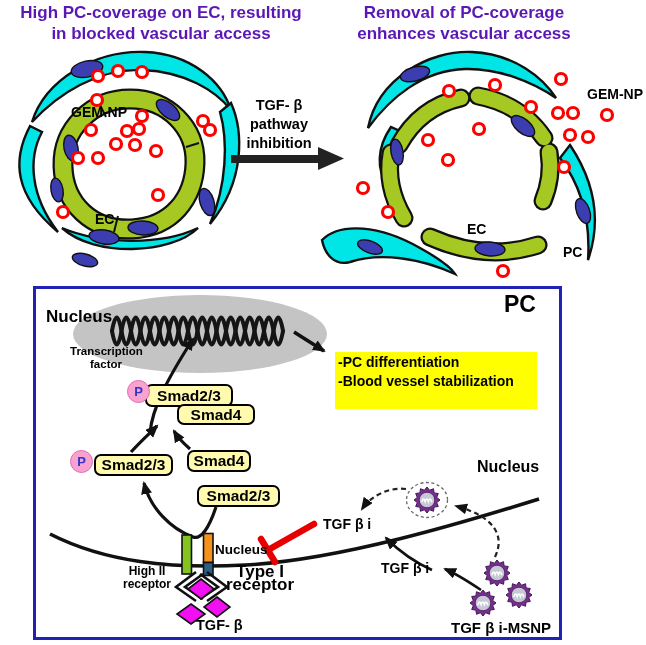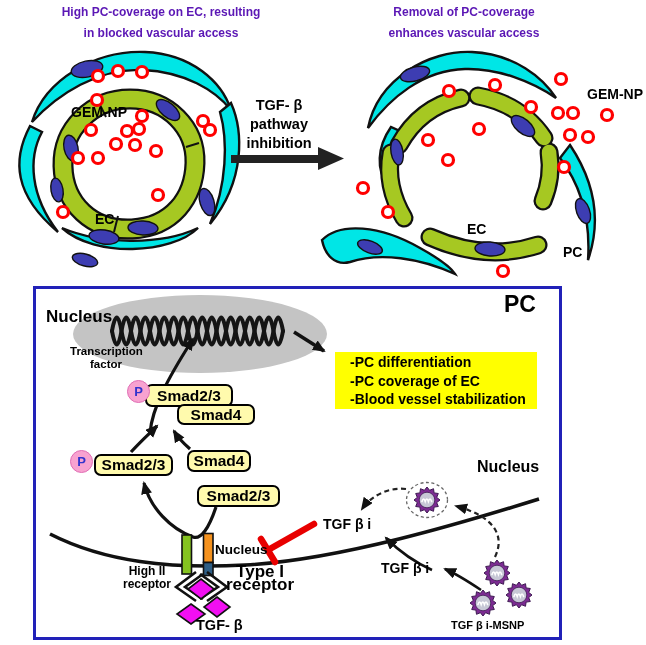--- a/index.html
+++ b/index.html
@@ -2,25 +2,25 @@
 <html><head>
 <meta charset="utf-8">
 <style>
   html,body{margin:0;padding:0;background:#fff;}
   .canvas{position:relative;width:646px;height:645px;background:#fff;overflow:hidden;
           font-family:"Liberation Sans",sans-serif;font-weight:bold;color:#000;}
   svg.art{position:absolute;left:0;top:0;z-index:1;}
   .lbl{position:absolute;white-space:nowrap;z-index:3;line-height:1.15;}
   .center{text-align:center;white-space:normal;}
   .purple{color:#5b17b5;}
-  .title{font-size:12px;line-height:21px;}
+  .title{font-size:17px;line-height:21px;}
   .panel-frame{position:absolute;left:33px;top:286px;width:529px;height:354px;
                border:3px solid #2121b8;box-sizing:border-box;z-index:0;background:#fff;}
   .outcome-box{position:absolute;left:335px;top:352px;width:202px;height:57px;background:#ffff00;
-               font-size:14px;line-height:18.5px;padding:1px 0 0 15px;box-sizing:border-box;z-index:2;}
+               font-size:14px;line-height:18.5px;padding:1px 0 0 3px;box-sizing:border-box;z-index:2;}
   .outcome-box span{display:block;}
   .sbox{position:absolute;background:#fffaad;border:2px solid #000;border-radius:7px;
         display:flex;align-items:center;justify-content:center;font-size:15.5px;
         box-sizing:border-box;z-index:4;}
   .pcirc{position:absolute;width:23px;height:23px;border-radius:50%;background:#f8a2d0;
          border:1px solid #e06eb4;color:#3333cc;font-size:13px;display:flex;align-items:center;
          justify-content:center;box-sizing:border-box;z-index:5;}
 </style>
 </head>
 <body>
@@ -226,21 +226,20 @@
 
   <div class="lbl" style="left:504px;top:291px;font-size:23px;">PC</div>
   <div class="lbl" style="left:46px;top:307px;font-size:17px;">Nucleus</div>
   <div class="lbl center" style="left:70px;top:345px;width:72px;font-size:11.5px;line-height:12.5px;">
     <span>Transcription</span><br>
     <span>factor</span>
   </div>
 
   <div class="outcome-box">
     <span>-PC differentiation</span>
-    <span>-PC coverage of EC</span>
     <span>-Blood vessel stabilization</span>
   </div>
 
   <div class="sbox" style="left:145px;top:384px;width:88px;height:23px;">Smad2/3</div>
   <div class="sbox" style="left:177px;top:404px;width:78px;height:21px;">Smad4</div>
   <div class="sbox" style="left:187px;top:450px;width:64px;height:22px;">Smad4</div>
   <div class="sbox" style="left:94px;top:454px;width:79px;height:22px;">Smad2/3</div>
   <div class="sbox" style="left:197px;top:485px;width:83px;height:22px;">Smad2/3</div>
 
   <div class="pcirc" style="left:127px;top:380px;">P</div>
@@ -252,15 +251,15 @@
     <span>receptor</span>
   </div>
   <div class="lbl center" style="left:226px;top:565px;width:68px;font-size:17px;line-height:13px;">
     <span>Type I</span><br>
     <span>receptor</span>
   </div>
   <div class="lbl" style="left:196px;top:617px;font-size:14.5px;">TGF- β</div>
   <div class="lbl" style="left:477px;top:458px;font-size:16px;">Nucleus</div>
   <div class="lbl" style="left:323px;top:516px;font-size:14px;">TGF β i</div>
   <div class="lbl" style="left:381px;top:560px;font-size:14px;">TGF β i</div>
-  <div class="lbl" style="left:451px;top:619px;font-size:11px;">TGF β i-MSNP</div>
+  <div class="lbl" style="left:451px;top:619px;font-size:15px;">TGF β i-MSNP</div>
 
 </div>
 
 </body></html>

